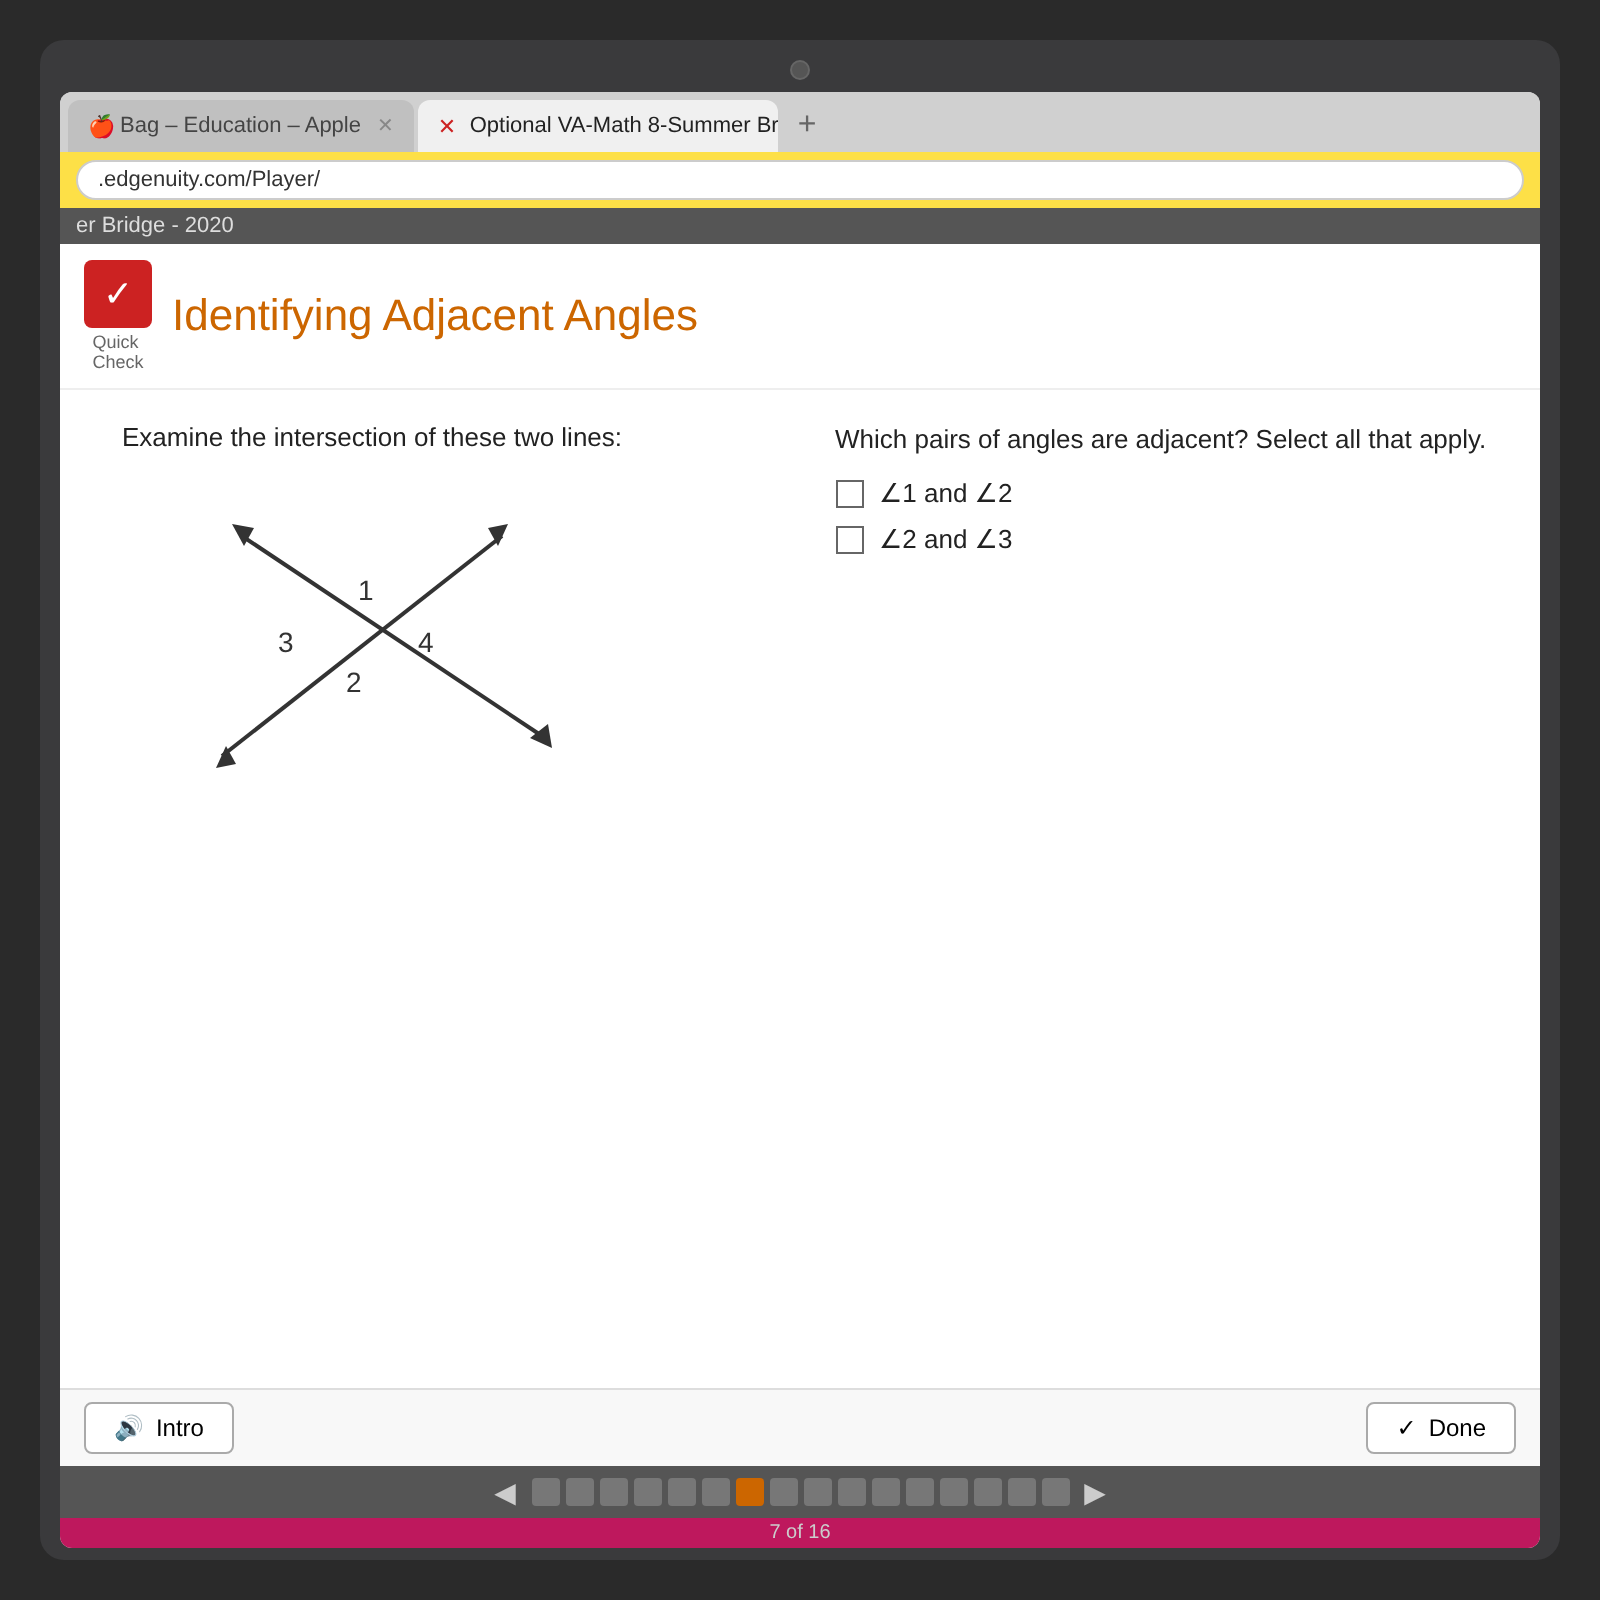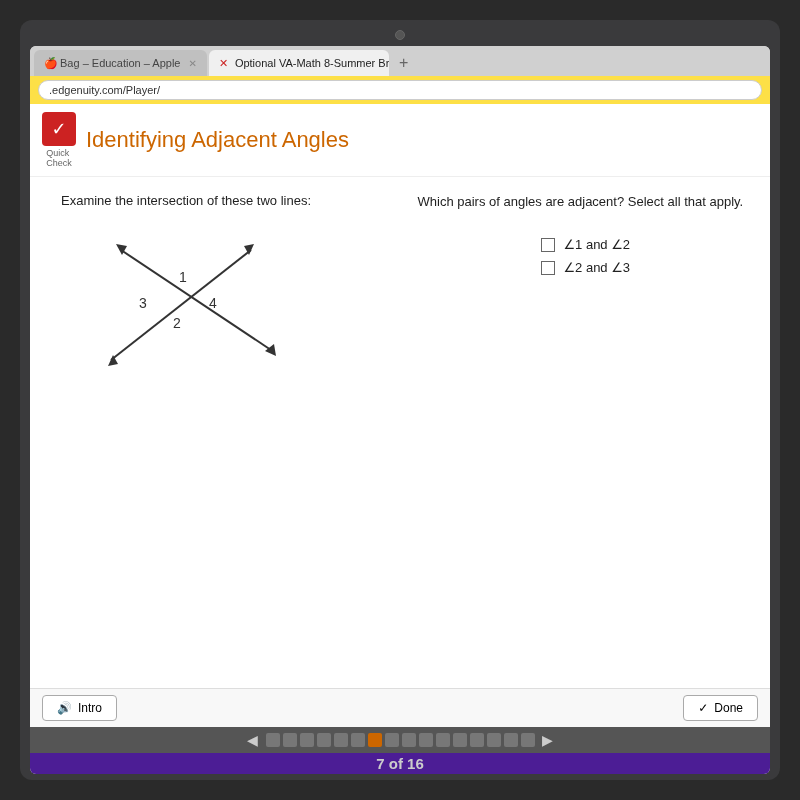--- a/index.html
+++ b/index.html
@@ -214,29 +214,28 @@
     .diagram-container {
       width: 240px;
       height: 160px;
       position: relative;
     }
 
     
     .which-pairs-text {
       font-size: 13px;
       color: #222;
-      margin-bottom: 26px;
+      margin-bottom: 10px;
       line-height: 1.4;
     }
 
     .checkbox-list {
       display: flex;
       flex-direction: column;
       gap: 8px;
-      align-items: center;
     }
 
     .checkbox-item {
       display: flex;
       align-items: center;
       gap: 8px;
       font-size: 13px;
       color: #222;
       cursor: pointer;
     }
@@ -316,25 +315,24 @@
     .progress-dot.active {
       background: #cc6600;
     }
 
     .progress-dot.inactive {
       background: #777;
     }
 
     .page-count {
       color: #ccc;
-      font-size: 15px;
+      font-size: 10px;
       text-align: center;
       padding: 2px;
-      background: #4c1d95;
-      font-weight: bold;
+      background: #be185d;
     }
   </style>
 </head>
 <body>
 
 <div class="laptop-shell">
   <div class="camera"></div>
   <div class="screen-bezel">
 
     <div class="browser-chrome">
@@ -349,20 +347,23 @@
           <span>Optional VA-Math 8-Summer Bri…</span>
 
         </div>
         <div class="tab-new">+</div>
       </div>
       <div class="address-bar-row">
         <div class="address-bar">.edgenuity.com/Player/</div>
       </div>
     </div>
 
+    <div class="page-header-bar">
+      <span>er Bridge - 2020</span>
+    </div>
 
     <div class="content-area">
 
       <div class="quick-check-header">
         <div class="quick-check-left">
           <div class="quick-check-badge">
             <span>✓</span>
           </div>
           <div class="quick-check-label">Quick<br>Check</div>
         </div>

